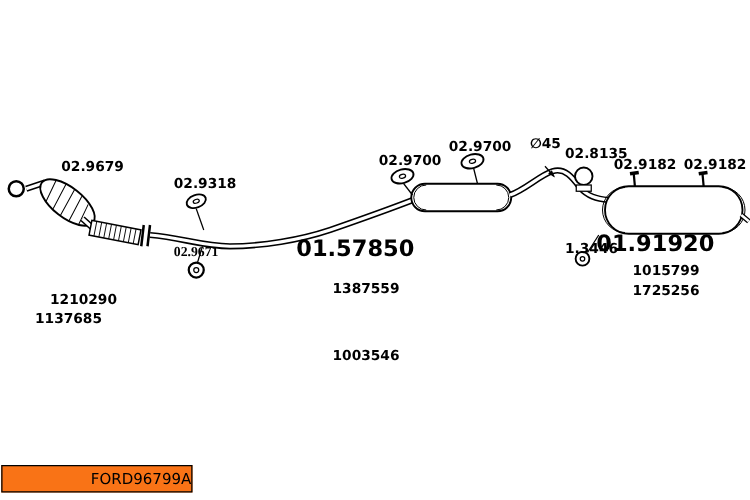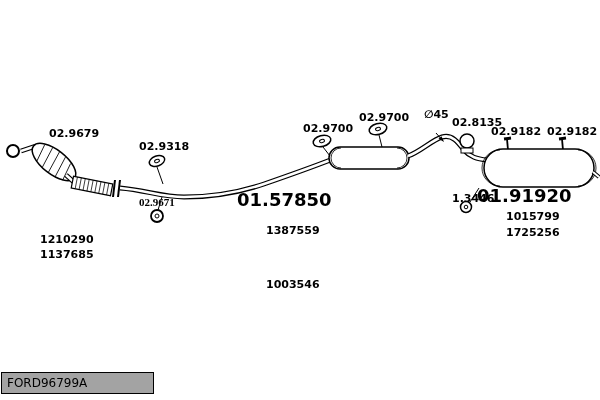--- a/index.html
+++ b/index.html
@@ -7,21 +7,22 @@
     position:relative; width:600px; height:400px; background:#ffffff;
     font-family:"DejaVu Sans", sans-serif; color:#000; overflow:hidden;
   }
   .stage svg { position:absolute; left:0; top:0; }
   .lbl  { position:absolute; font-size:11px; font-weight:bold; white-space:nowrap; }
   .code { position:absolute; font-size:18px; font-weight:bold; white-space:nowrap; }
   .ref  { position:absolute; font-size:11px; font-weight:bold; white-space:nowrap; }
   .footer-box {
     position:absolute; left:1px; top:372px; width:146px; height:20px;
     border:1px solid #000; font-size:12px; line-height:20px; padding-left:5px;
-    background:#a3a3a3;
+    background:#f97316;
+    text-align:right;
   }
 </style>
 </head>
 <body>
 
 <div class="stage">
 
   <svg width="600" height="400" viewBox="0 0 600 400">
 
     <g>
@@ -126,21 +127,21 @@
     <g>
       <line x1="470" y1="202" x2="479" y2="188" stroke="#000" stroke-width="1"></line>
       <circle cx="466" cy="207" r="5.5" fill="#fff" stroke="#000" stroke-width="1.5"></circle>
       <circle cx="466" cy="207" r="1.8" fill="none" stroke="#000" stroke-width="1"></circle>
     </g>
   </svg>
 
   <div class="lbl" style="left:1px; top:127px;padding-left:48px;">02.9679</div>
 
   <div class="ref" style="left:40px; top:233px;">1210290</div>
-  <div class="ref" style="left:40px; top:248px;">1137685</div>
+  <div class="ref" style="left:28px; top:248px;">1137685</div>
 
   <div class="lbl" style="left:139px; top:140px;">02.9318</div>
   <div class="lbl" style="left:139px; top:196px;font-family:Liberation Serif, serif;">02.9671</div>
 
   <div class="code" style="left:237px; top:189px;">01.57850</div>
   <div class="ref" style="left:266px; top:224px;">1387559</div>
   <div class="ref" style="left:266px; top:240px;margin-top:38px;">1003546</div>
 
   <div class="lbl" style="left:303px; top:122px;">02.9700</div>
   <div class="lbl" style="left:359px; top:111px;">02.9700</div>

